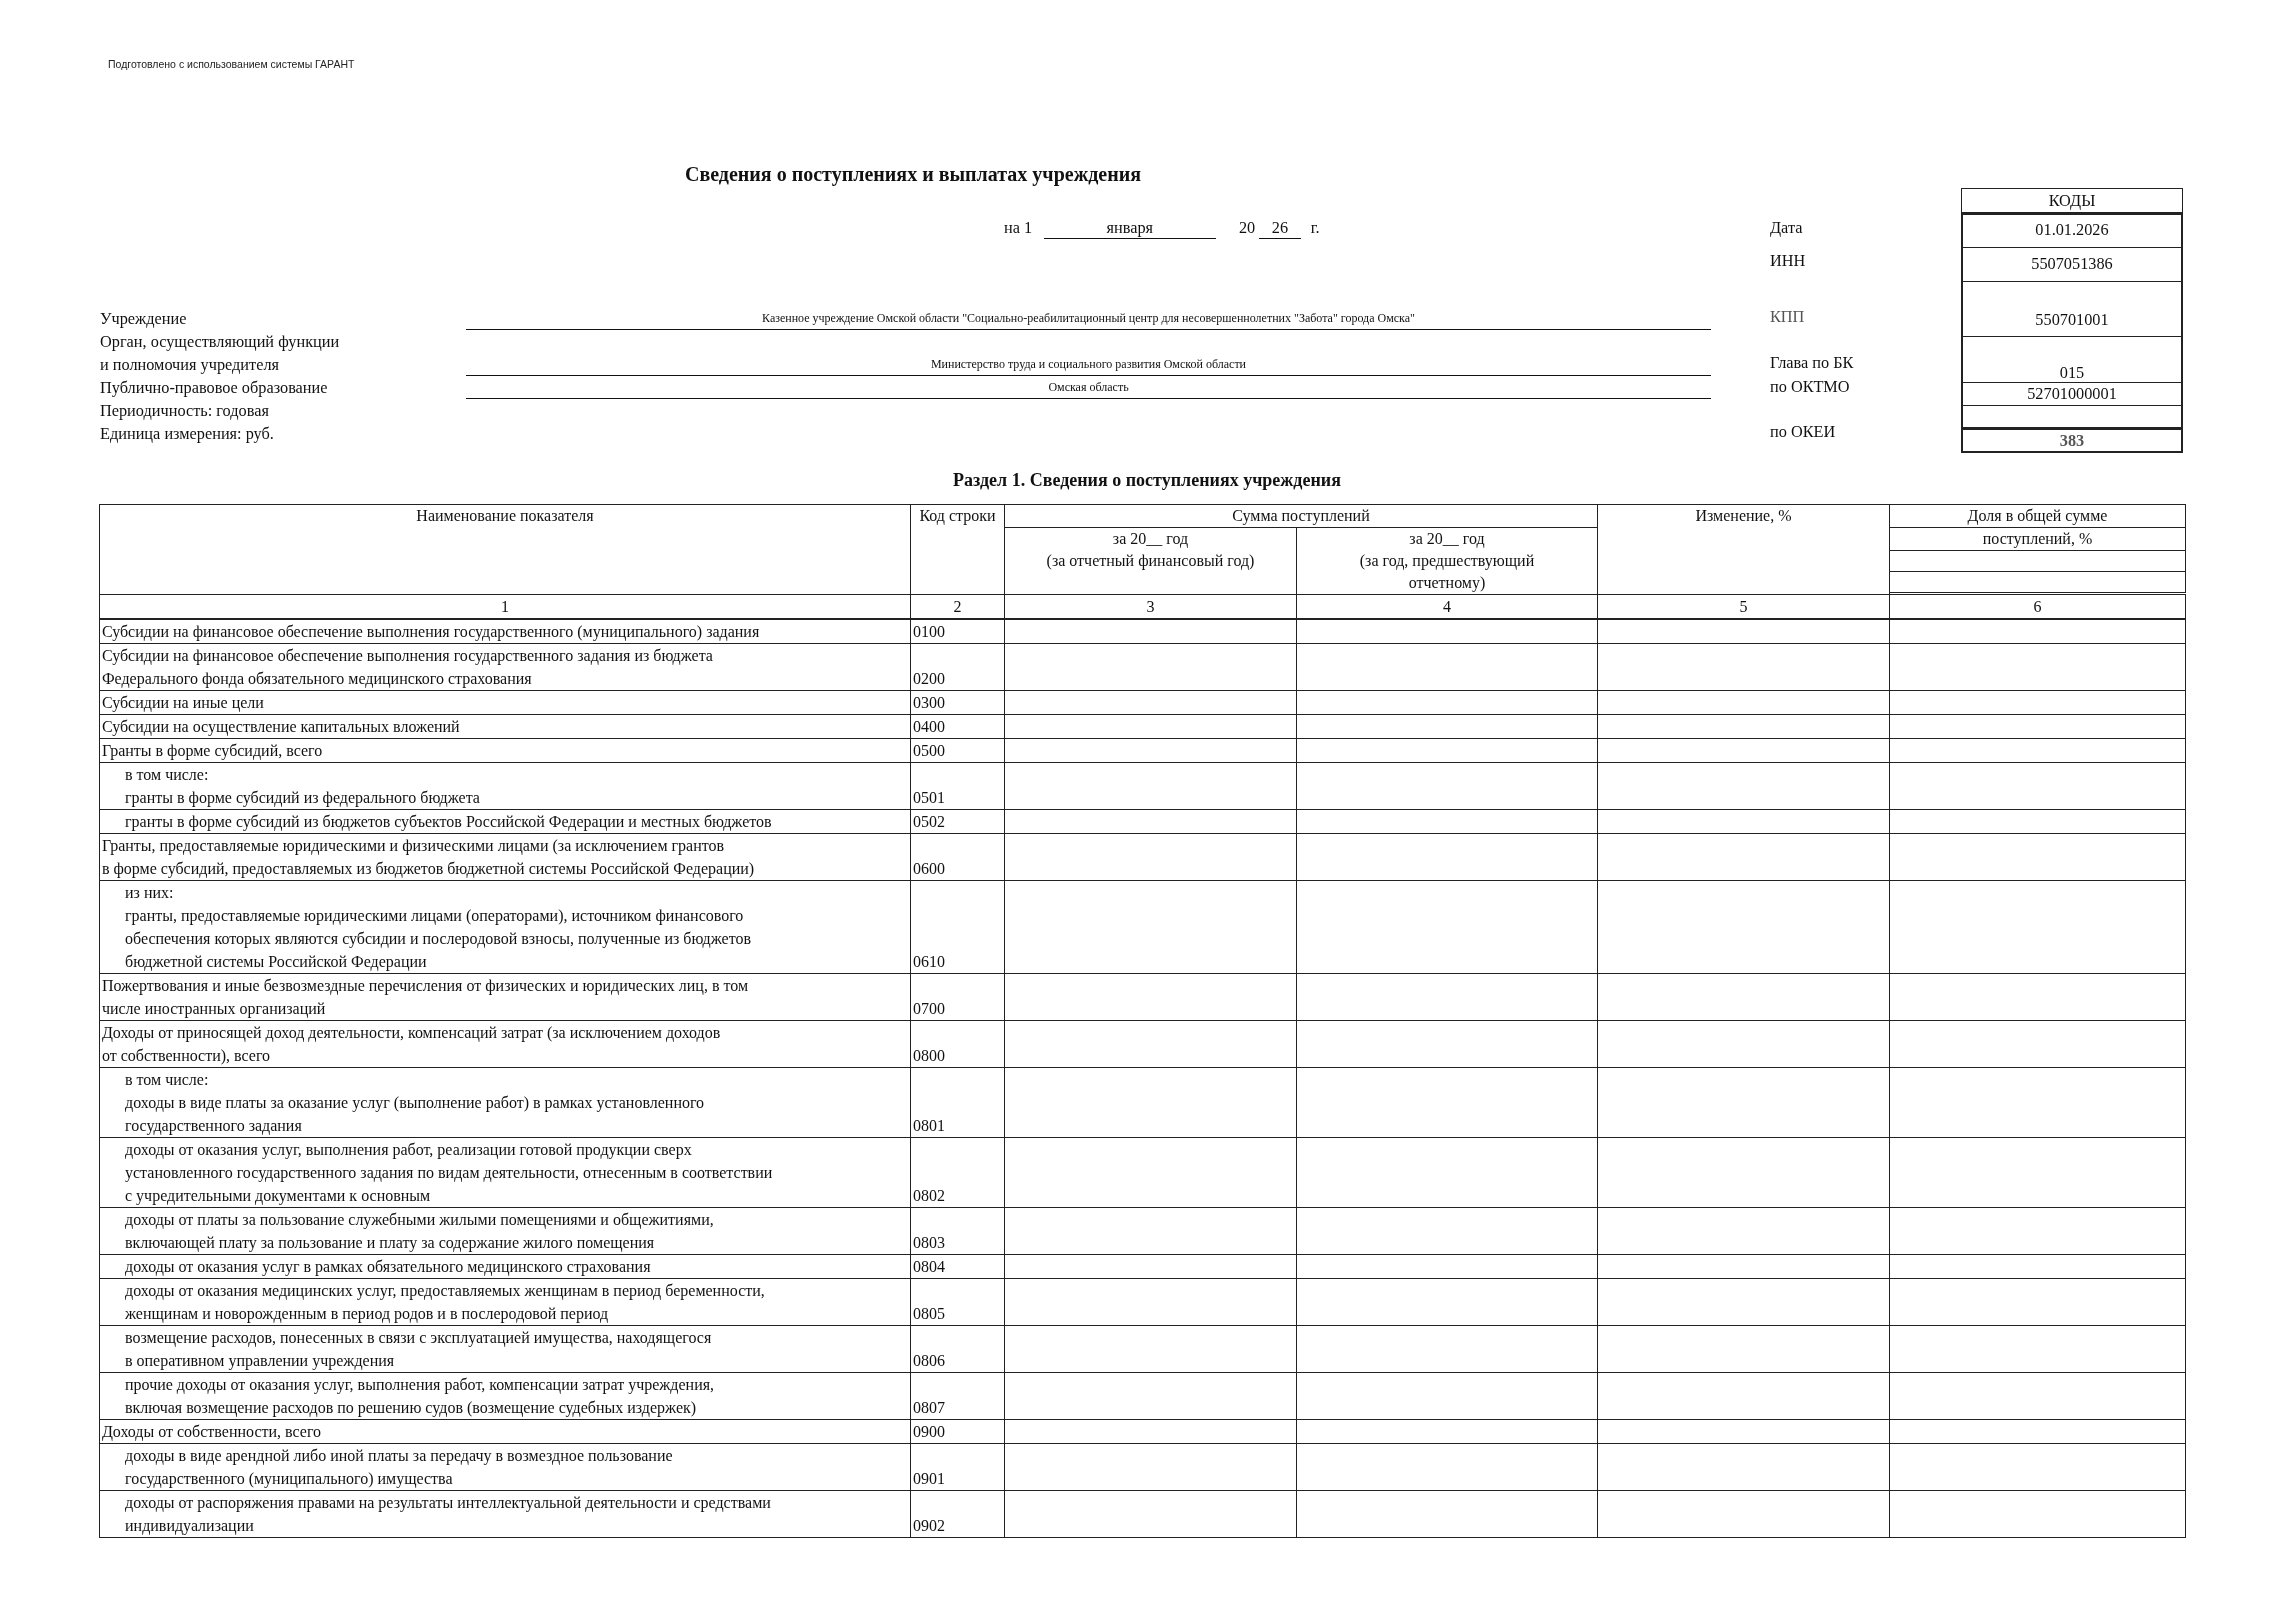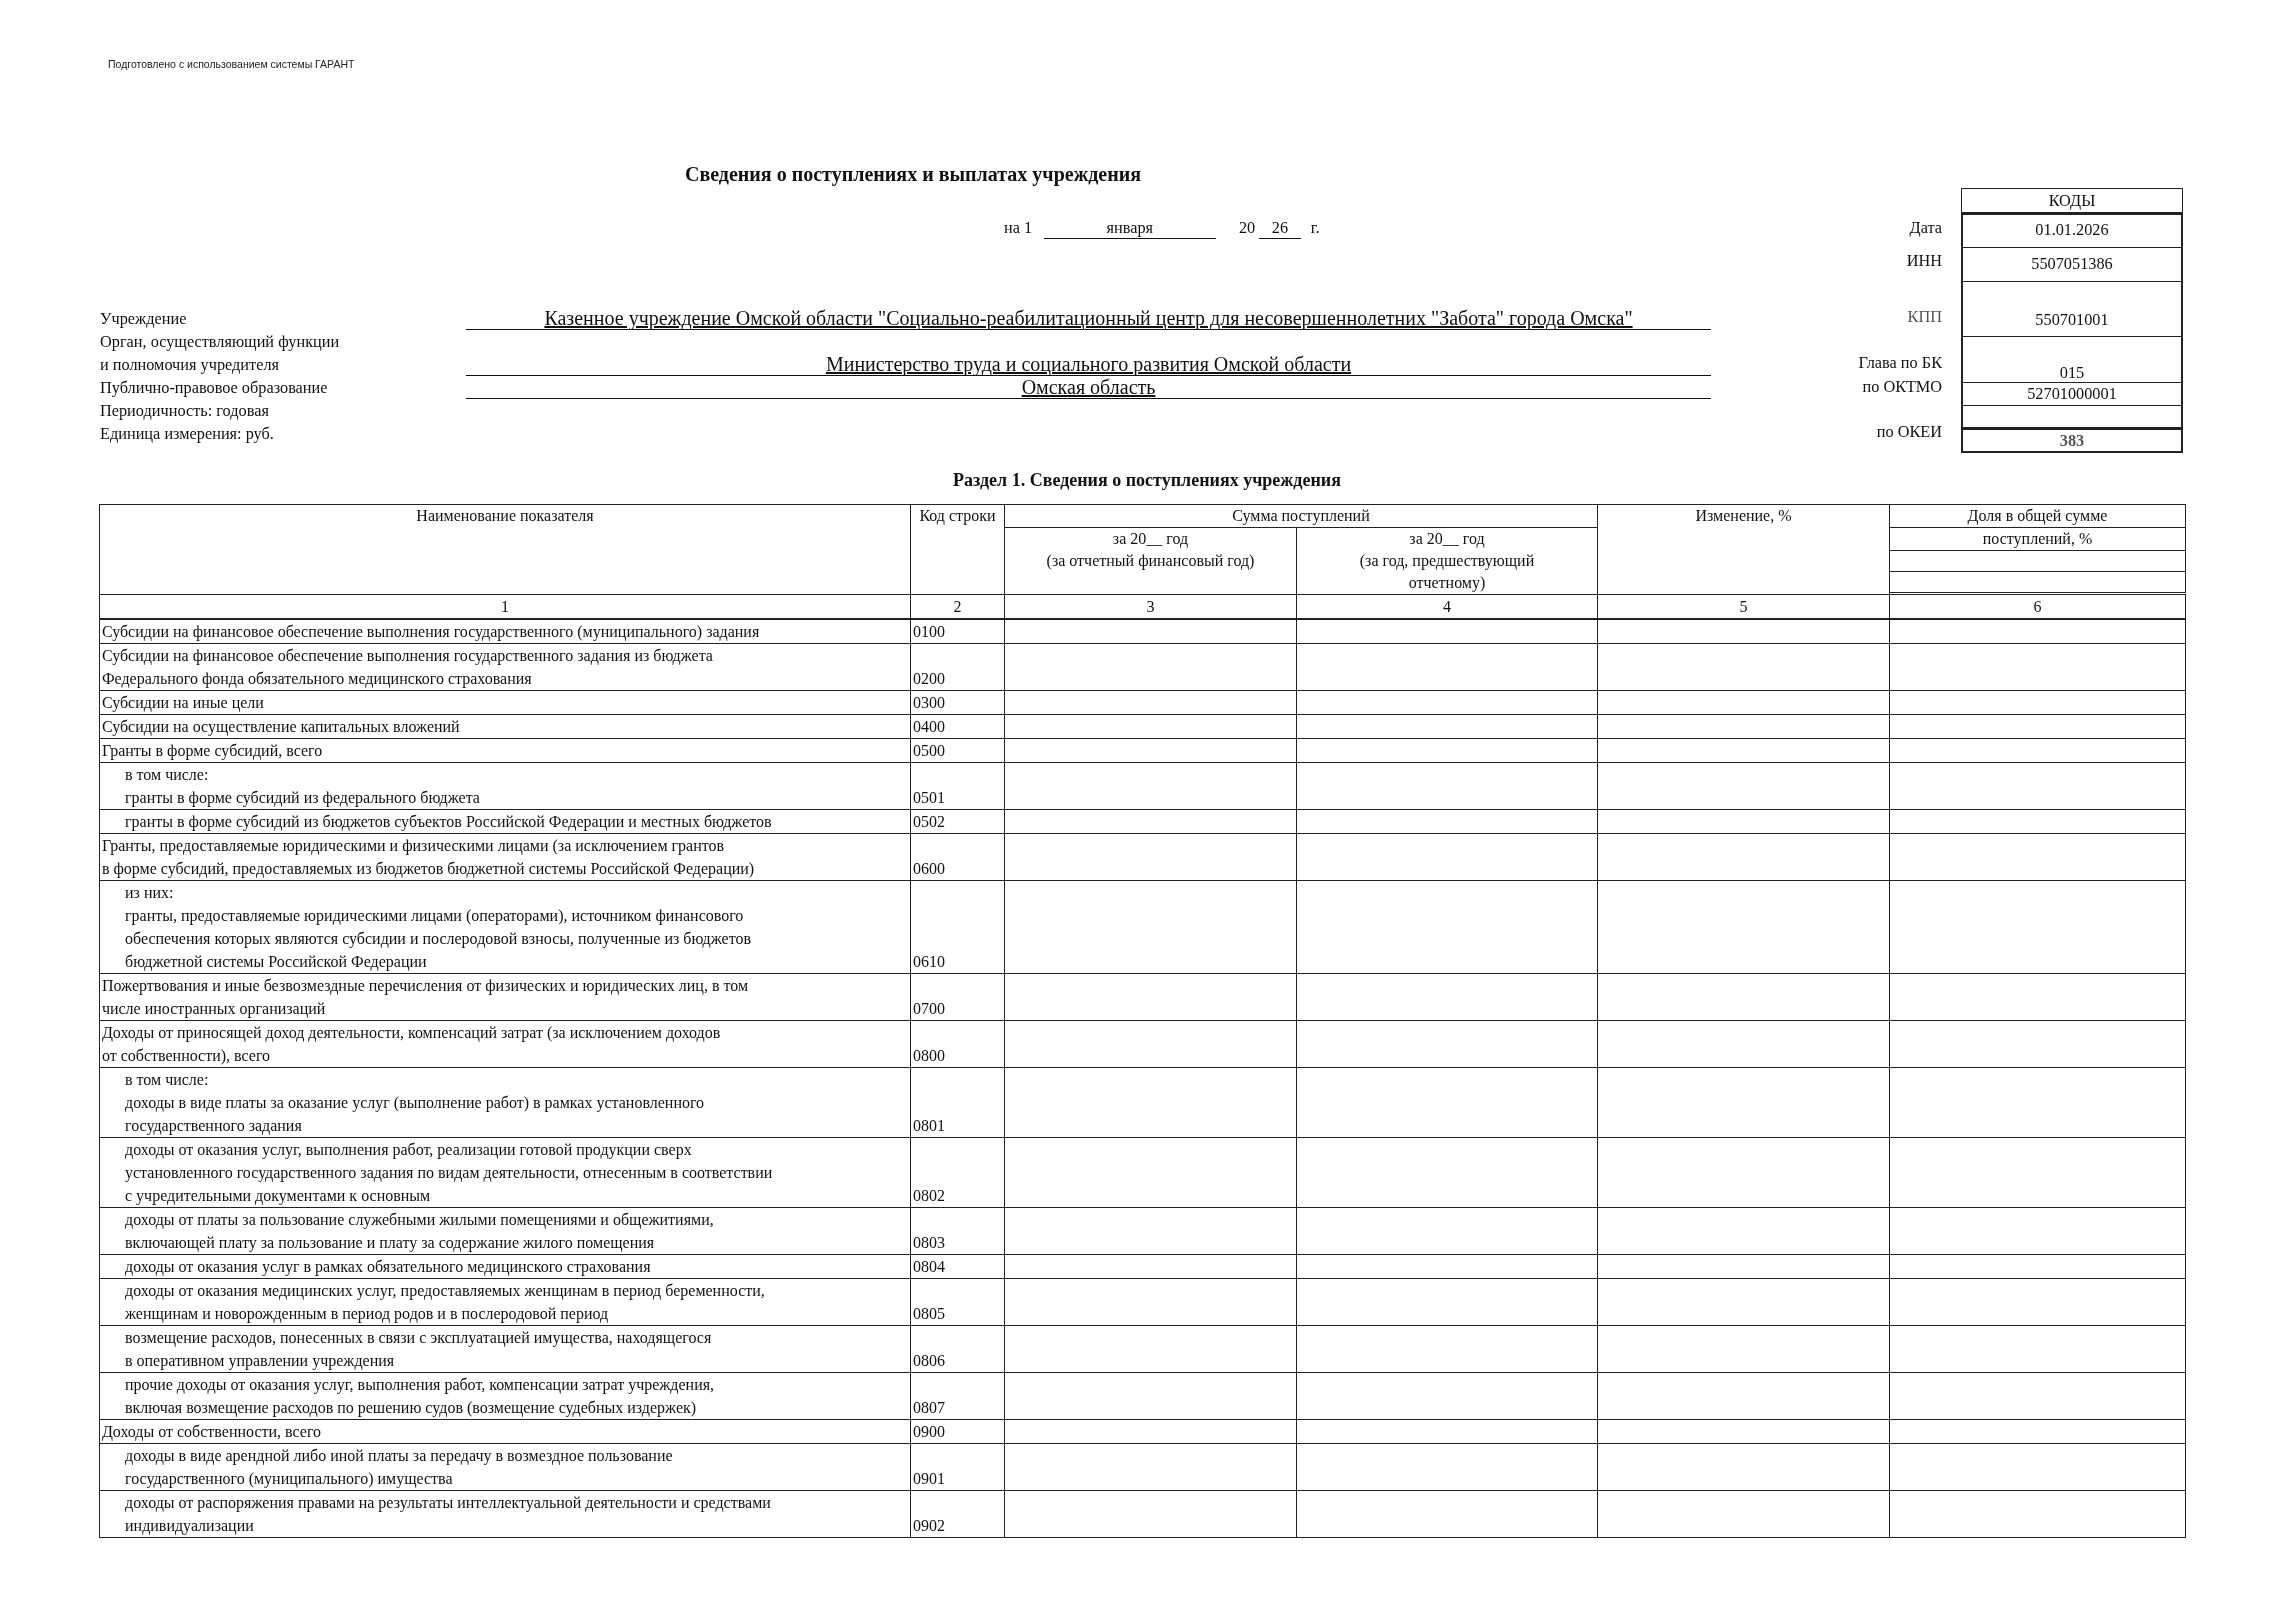--- a/index.html
+++ b/index.html
@@ -4,22 +4,22 @@
 <style>
   html, body { margin: 0; padding: 0; background: #ffffff; }
   body { width: 2294px; height: 1622px; position: relative; overflow: hidden;
          font-family: "Liberation Serif", "DejaVu Serif", serif; color: #111; }
   .abs { position: absolute; }
   .garant { left: 108px; top: 58px; font-family: "Liberation Sans", sans-serif; font-size: 10.5px; color: #222; }
   .title { left: 0; width: 1826px; top: 163px; text-align: center; font-weight: bold; font-size: 20px; }
   .date-line { top: 218px; left: 1004px; font-size: 16.3px; }
   .date-line .u { display: inline-block; border-bottom: 1.4px solid #111; text-align: center; }
   .lbl { font-size: 16.3px; line-height: 23px; }
-  .fill-line { border-bottom: 1.9px solid #111; text-align: center; font-size: 20px; height: 21px; line-height: 21px; text-decoration: underline; }
-  .codes-lbl { font-size: 16.3px; text-align: right; width: 172px; }
+  .fill-line { border-bottom: 1.9px solid #111; text-align: center; font-size: 12px; height: 21px; line-height: 21px; }
+  .codes-lbl { font-size: 16.3px; width: 172px; }
   .codes-box { left: 1961px; top: 188px; width: 222px; }
   .codes-box .hdr { border: 1.9px solid #222; height: 23px; text-align: center; font-size: 16.3px; line-height: 23px; }
   .codes-box .body { border: 2.9px solid #222; border-top: 2.9px solid #222; }
   .codes-box .cell { border-bottom: 1.4px solid #222; text-align: center; font-size: 16.3px; }
   .codes-box .cell:last-child { border-bottom: none; }
   .section-title { left: 0; width: 2294px; top: 470px; text-align: center; font-weight: bold; font-size: 18px; }
   table.main { position: absolute; left: 99px; top: 504px; border-collapse: collapse; font-size: 16px; table-layout: fixed; }
   table.main td { border: 1.4px solid #222; padding: 0 1.9px; vertical-align: bottom; line-height: 23px; }
   table.main td.name { text-align: left; }
   table.main td.code { text-align: left; }

